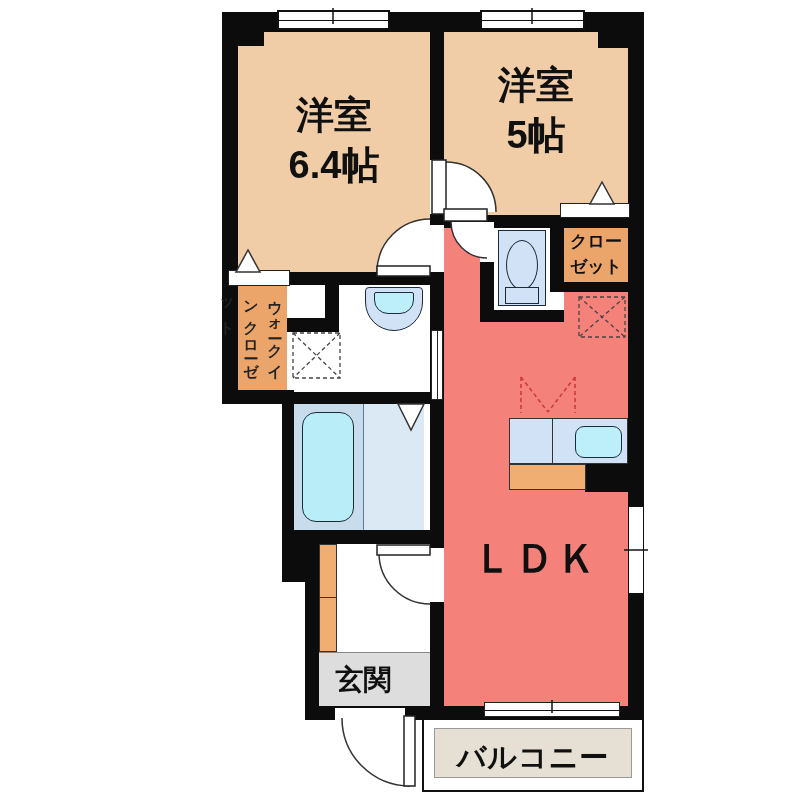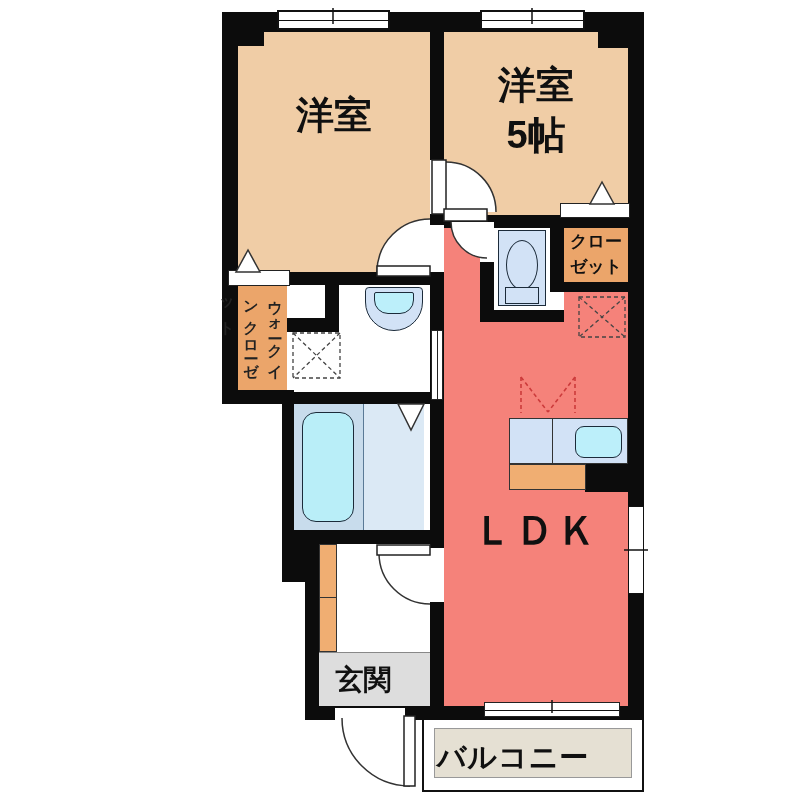--- a/index.html
+++ b/index.html
@@ -152,21 +152,21 @@
       <line x1="489" y1="377" x2="516" y2="412"></line>
       <line x1="543" y1="377" x2="516" y2="412"></line>
     </g>
 
     <line x1="301" y1="8" x2="301" y2="24" stroke="#111" stroke-width="1.5"></line>
     <line x1="500" y1="8" x2="500" y2="24" stroke="#111" stroke-width="1.5"></line>
     <line x1="592" y1="550" x2="616" y2="550" stroke="#111" stroke-width="1.5"></line>
     <line x1="520" y1="700" x2="520" y2="713" stroke="#111" stroke-width="1.5"></line>
   </svg>
 
-  <div class="abs label" style="left:206px;top:90px;width:192px;font-size:38px"><span>洋室</span><br></div>
+  <div class="abs label" style="left:206px;top:90px;width:192px;font-size:38px"><span>洋室</span><br><span>6.4帖</span></div>
   <div class="abs label" style="left:412px;top:60px;width:184px;font-size:38px"><span>洋室</span><br><span>5帖</span></div>
   <div class="abs label" style="left:532px;top:230px;width:64px;font-size:17px;line-height:1.45"><span>クロー</span><br><span>ゼット</span></div>
   <div class="abs vtext" style="left:207px;top:290px;width:48px;height:100px"><span>ウォークイン</span><span>クローゼット</span></div>
-  <div class="abs label" style="left:412px;top:504px;width:184px;font-size:40px;letter-spacing:2px"><span>ＬＤＫ</span><br></div>
+  <div class="abs label" style="left:412px;top:532px;width:184px;font-size:40px;letter-spacing:2px"><span>ＬＤＫ</span><br></div>
   <div class="abs label" style="left:287px;top:662px;width:89px;font-size:28px">玄関</div>
-  <div class="abs label" style="left:382px;top:738px;width:198px;font-size:29px;letter-spacing:1px">バルコニー</div>
+  <div class="abs label" style="left:402px;top:738px;width:198px;font-size:29px;letter-spacing:1px">バルコニー</div>
 
 </div>
 
 </body></html>

